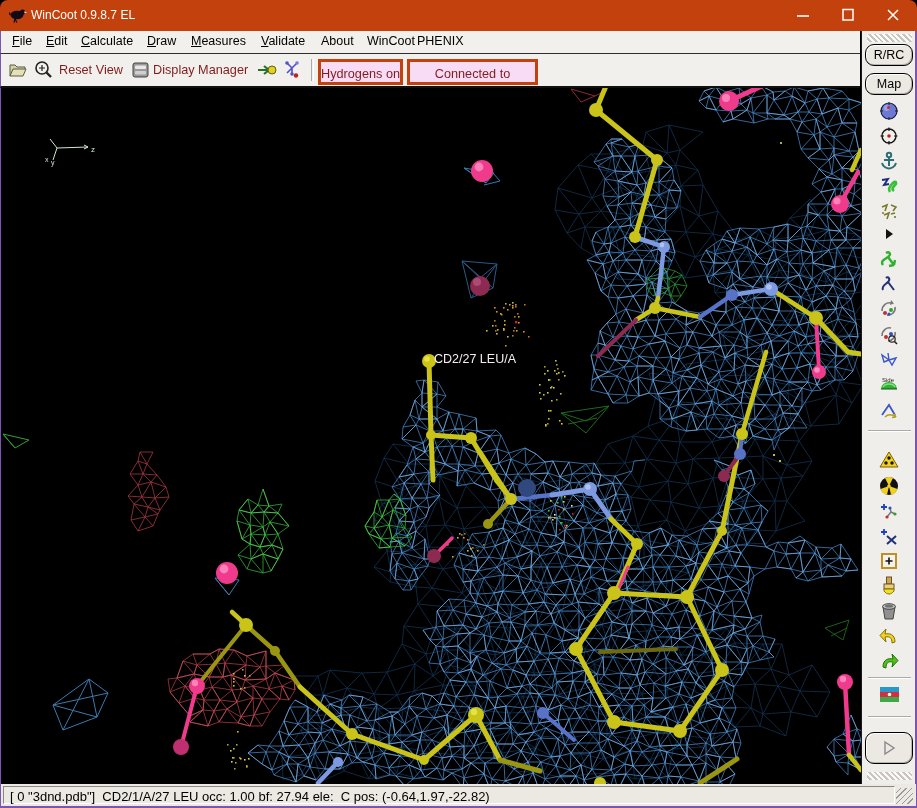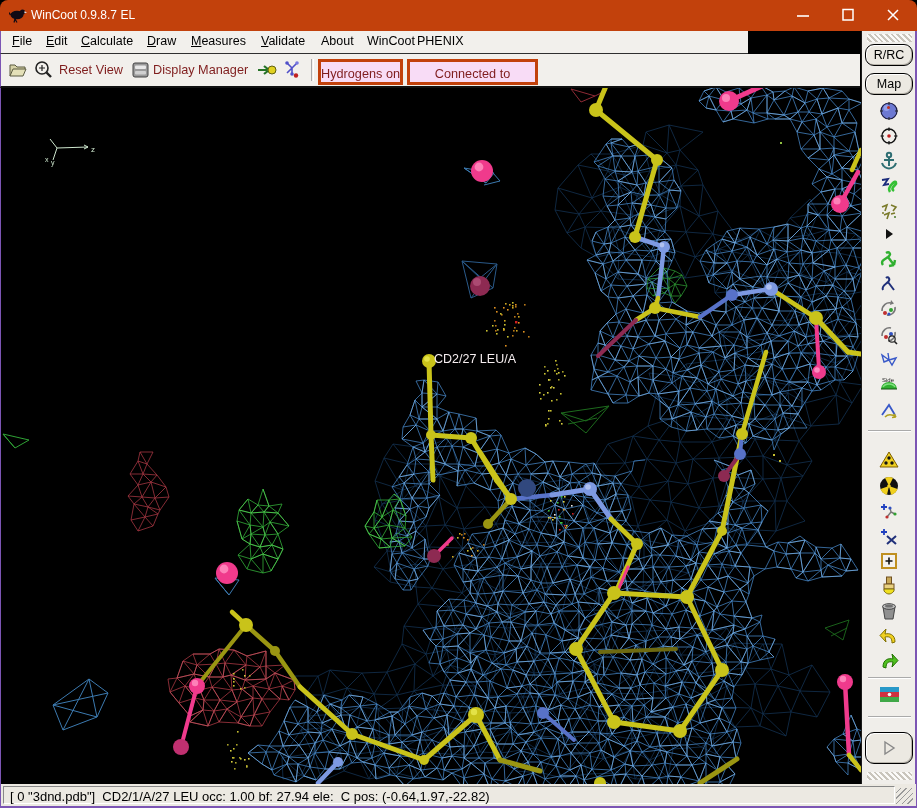--- a/index.html
+++ b/index.html
@@ -1,17 +1,17 @@
 <!DOCTYPE html>
 <html><head><meta charset="utf-8"><style>
 *{margin:0;padding:0;box-sizing:border-box}
 body{width:917px;height:808px;position:relative;font-family:"Liberation Sans",sans-serif;background:#000;overflow:hidden}
 #title{position:absolute;left:0;top:0;width:917px;height:31px;background:#c2410c;border-radius:8px 8px 0 0}
 #title .txt{position:absolute;left:31px;top:8px;font-size:12px;color:#fff}
-#menu{position:absolute;left:0;top:31px;width:748px;height:23px;background:#f2f0ec;border-left:1px solid #7c55b4;border-bottom:1px solid #2f2f2f;font-size:12.5px;color:#000}
+#menu{position:absolute;left:0;top:31px;width:860px;height:23px;background:#f2f0ec;border-left:1px solid #7c55b4;border-bottom:1px solid #2f2f2f;font-size:12.5px;color:#000}
 #menu>span{position:absolute;top:3px}
 #tools{position:absolute;left:0;top:54px;width:860px;height:34px;background:#f2f0ec;border-left:1px solid #7c55b4;border-bottom:2px solid #111;font-size:12.7px;color:#7f1d1d}
 #cv{position:absolute;left:1px;top:88px;width:860px;height:696px;background:#000}
 #pborder{position:absolute;left:0;top:88px;width:1px;height:696px;background:#7c55b4}
 #panel{position:absolute;left:861px;top:31px;width:56px;height:753px;background:#f0eeea;border-left:1px solid #1a1a1a;border-right:2px solid #7c55b4}
 #status{position:absolute;left:0;top:784px;width:917px;height:24px;background:#ece9e2;border-left:1px solid #7c55b4;border-right:1px solid #7c55b4;border-bottom:2px solid #7c55b4}
 .sf{position:absolute;left:2px;top:2px;width:892px;height:18px;border-top:1px solid #888;border-left:1px solid #888;border-bottom:1px solid #fff;border-right:1px solid #fff;font-size:13px;color:#000;padding:2px 0 0 6px;white-space:pre}
 .grip{background:repeating-linear-gradient(45deg,#fbfaf8 0 2px,#c9c5bc 2px 4px)}
 .btn{position:absolute;left:3px;width:48px;height:22px;background:#ece9e2;border:1px solid #000;border-radius:9px;font-size:12.5px;text-align:center;line-height:20px;box-shadow:inset 1px 1px 0 #fff,inset -1px -1px 0 #b9b5ac}
 .pkb{position:absolute;top:5px;height:26px;background:#f8dcf6;border:3px solid #c2410c;font-size:12.7px;line-height:24px;text-align:center}

